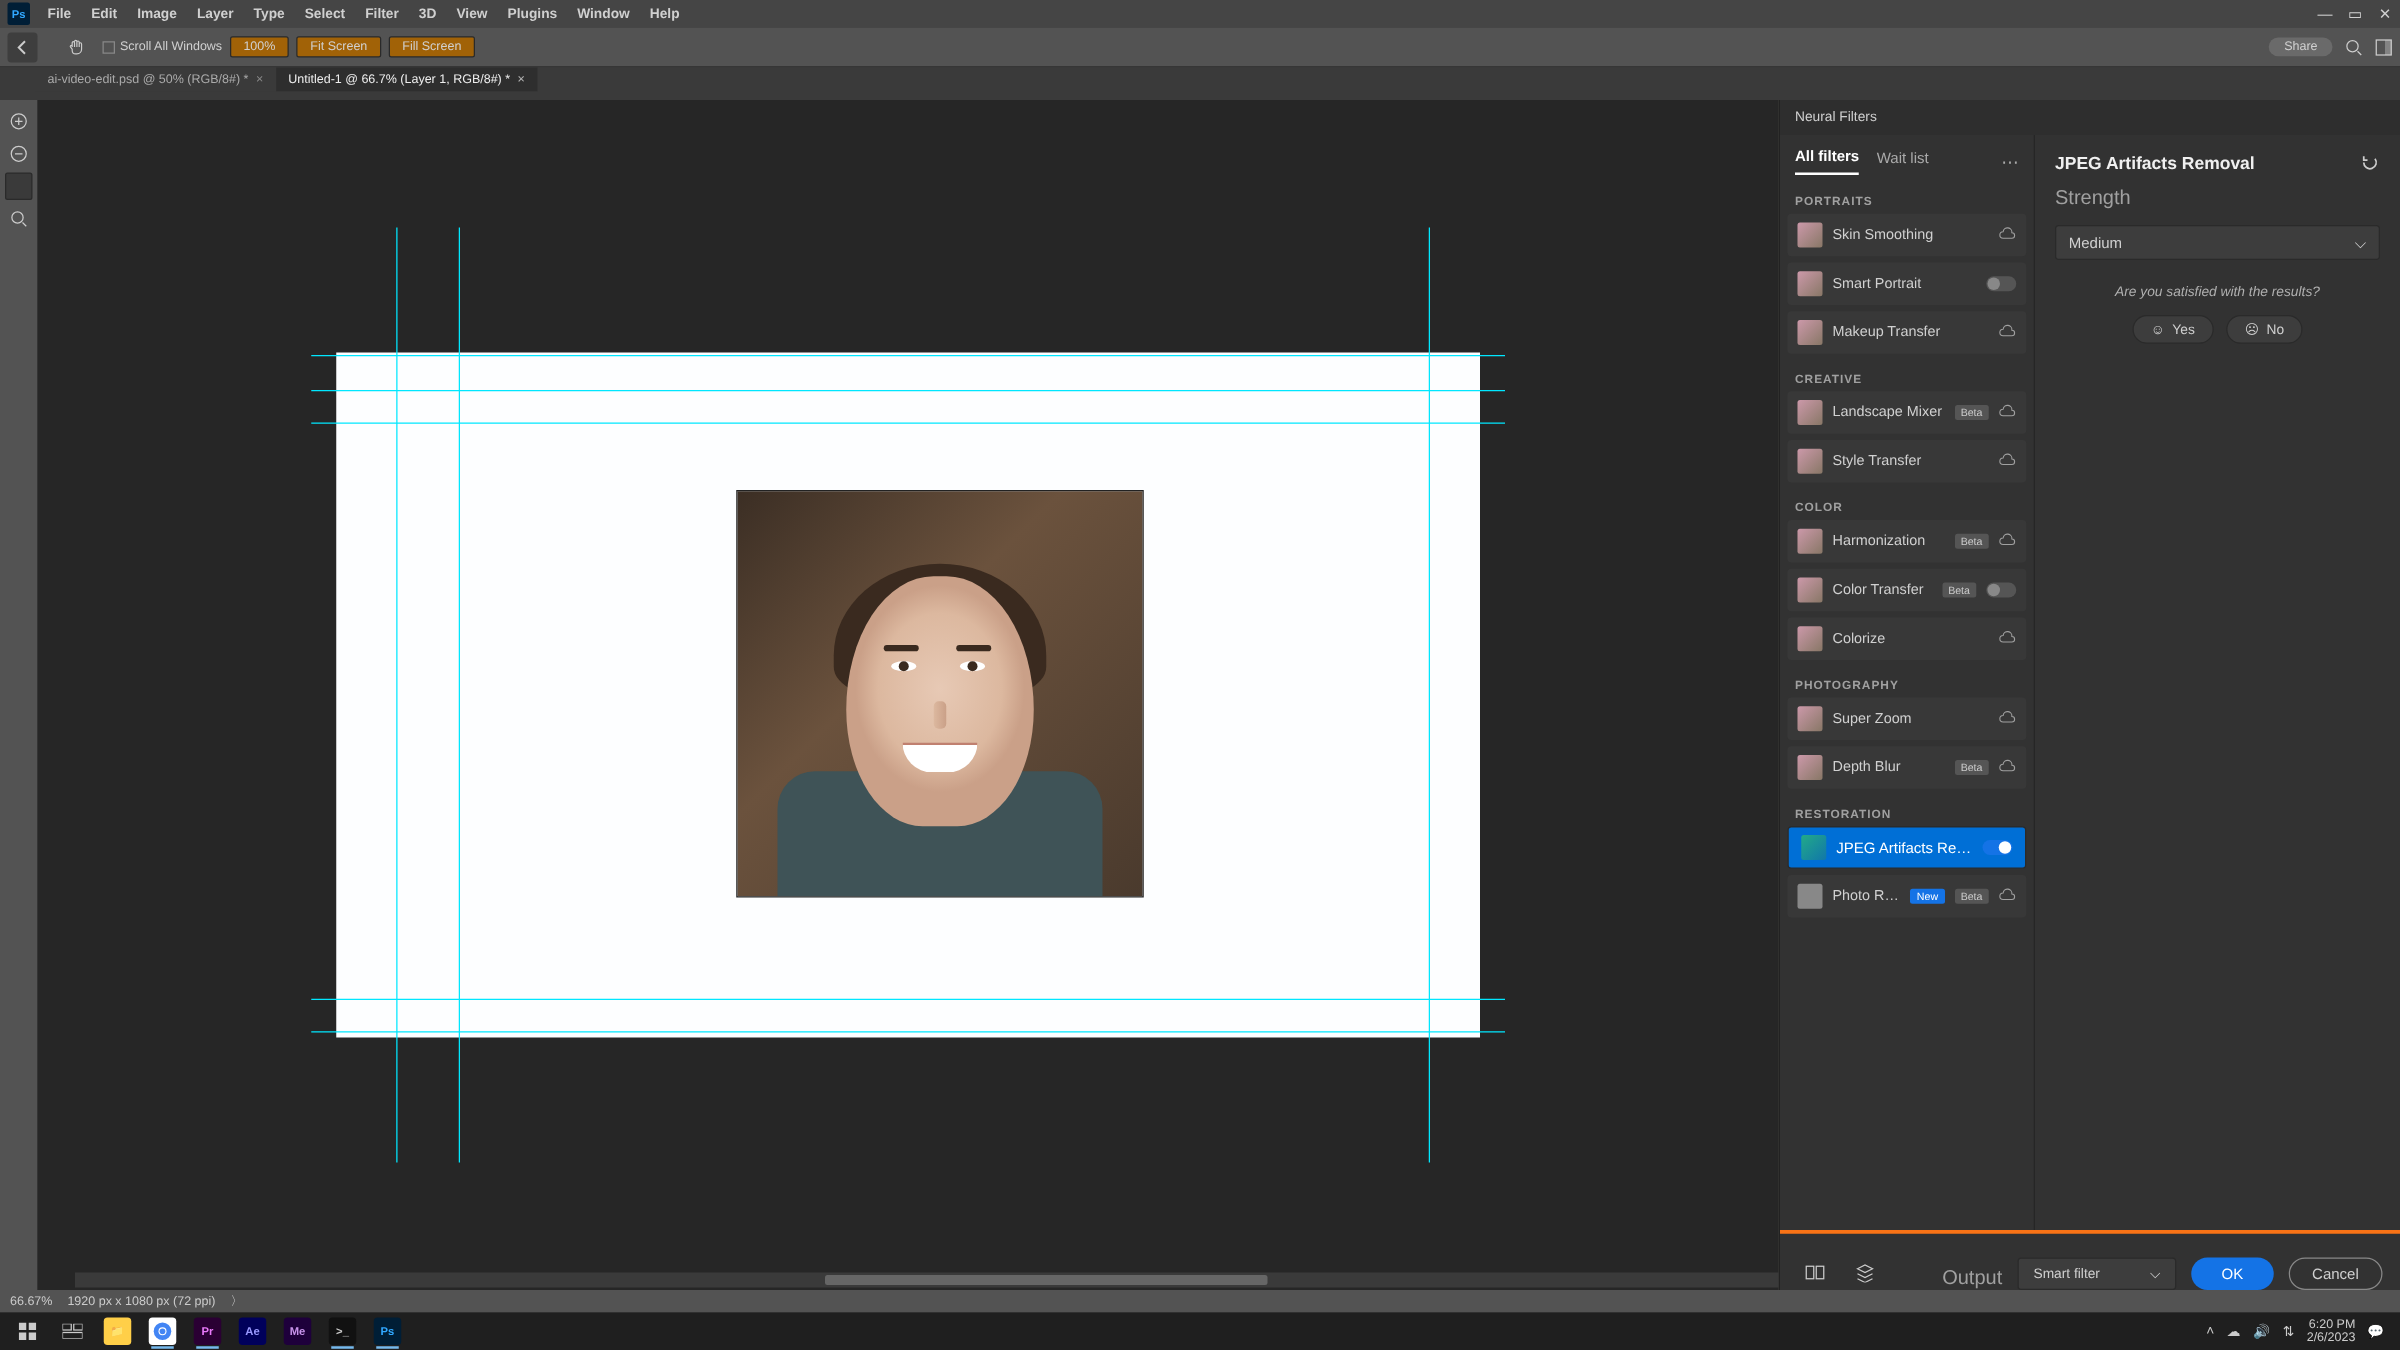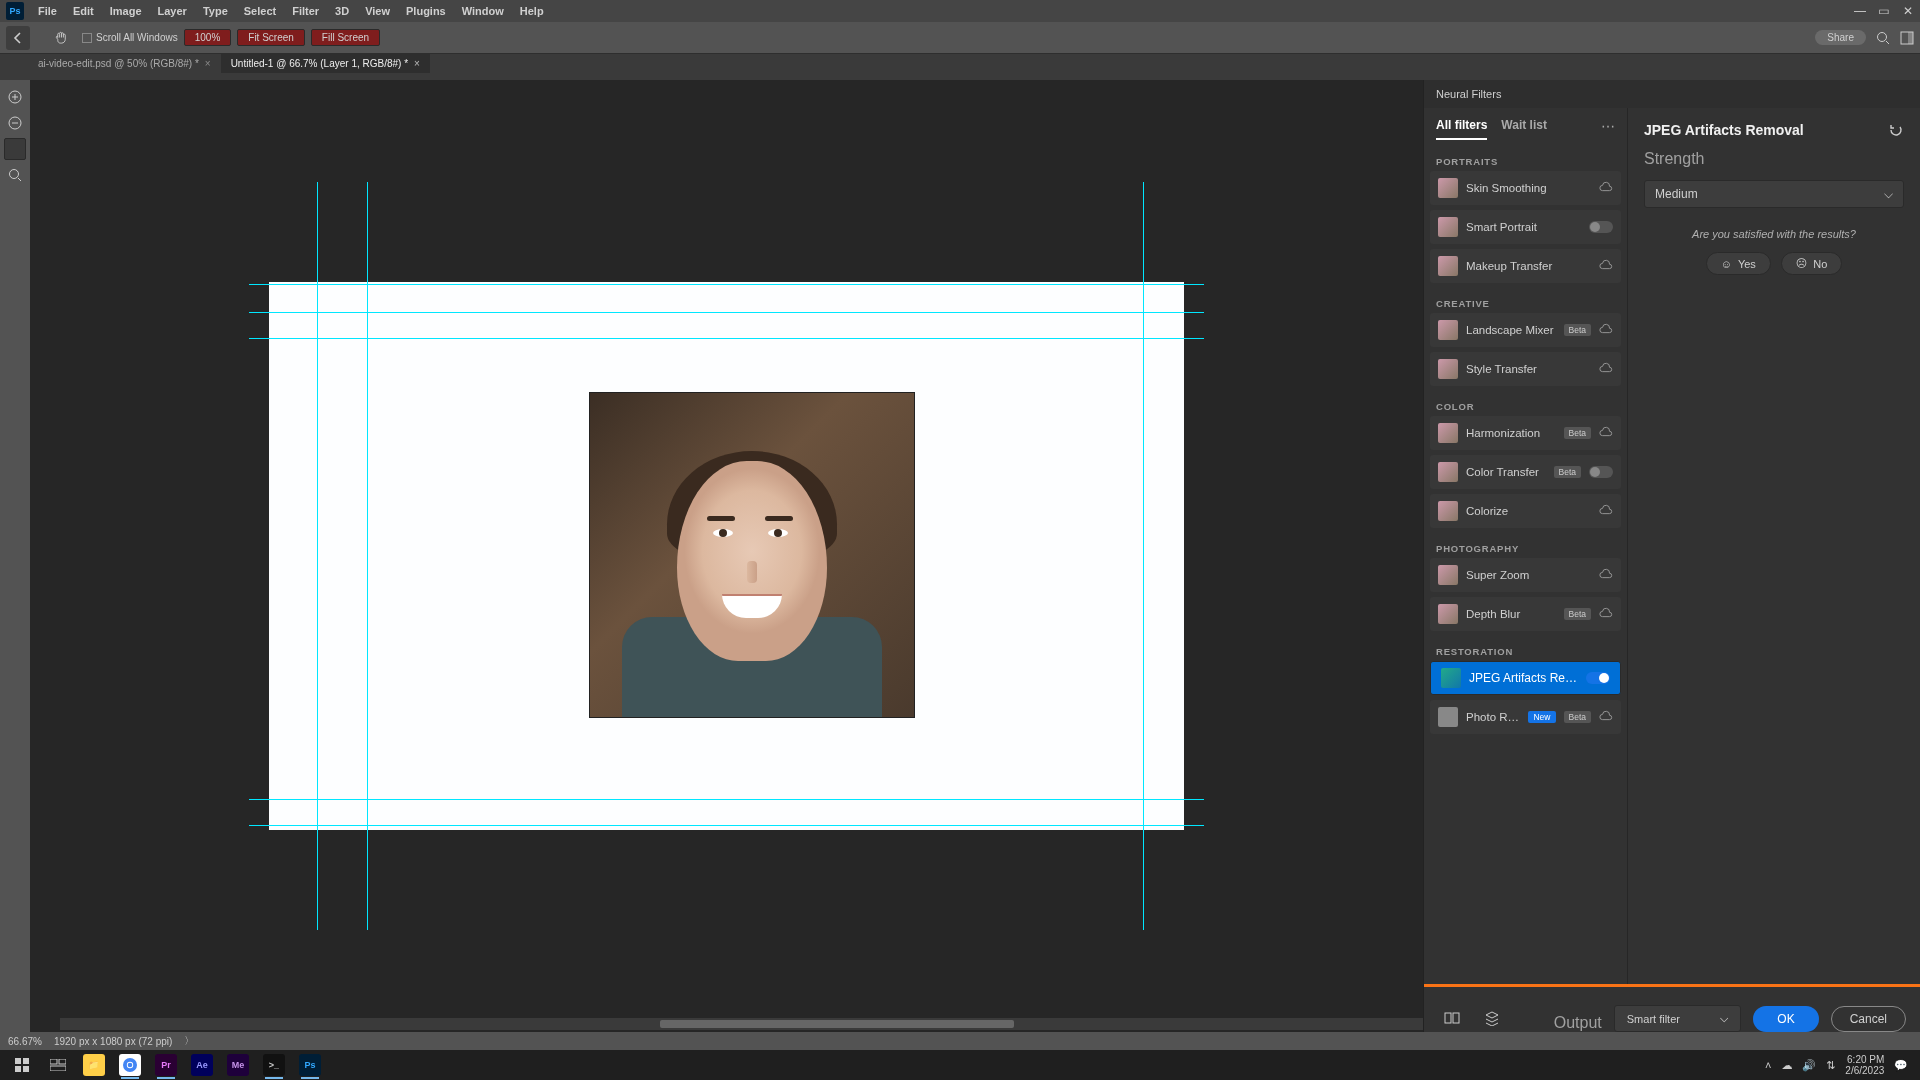--- a/index.html
+++ b/index.html
@@ -3,21 +3,21 @@
 <meta charset="utf-8">
 <style>
 * { margin: 0; padding: 0; box-sizing: border-box; font-family: -apple-system, "Segoe UI", sans-serif; user-select: none; }
 body { background: #323232; color: #d0d0d0; width: 1920px; height: 1080px; overflow: hidden; position: relative; display: flex; flex-direction: column; }
 .menubar { height: 22px; background: #454545; display: flex; align-items: center; font-size: 11px; }
 .ps-logo { width: 18px; height: 18px; background: #001e36; color: #31a8ff; font-weight: 700; display: flex; align-items: center; justify-content: center; font-size: 9px; border-radius: 2px; margin: 0 6px; }
 .menubar .mi { padding: 0 8px; height: 100%; display: flex; align-items: center; cursor: pointer; font-weight: bold; }
 .menubar .wc { margin-left: auto; display: flex; }
 .menubar .wc span { width: 24px; text-align: center; font-size: 12px; cursor: pointer; }
 .optbar { height: 32px; background: #535353; border-bottom: 1px solid #2e2e2e; display: flex; align-items: center; padding: 0 6px; font-size: 11px; gap: 6px; }
-.optbar .btn { background: #7f1d1d; border: 1px solid #2a2a2a; border-radius: 2px; padding: 2px 10px; font-size: 10px; cursor: pointer; color: #d0d0d0; }
+.optbar .btn { background: #a16207; border: 1px solid #2a2a2a; border-radius: 2px; padding: 2px 10px; font-size: 10px; cursor: pointer; color: #d0d0d0; }
 .optbar .chk { display: flex; align-items: center; gap: 4px; font-size: 10px; }
 .optbar .chk .box { width: 10px; height: 10px; border: 1px solid #888; }
 .optbar .right { margin-left: auto; display: flex; align-items: center; gap: 10px; }
 .optbar .share { background: #6a6a6a; border-radius: 10px; padding: 2px 12px; font-size: 10px; }
 .tabbar { height: 26px; background: #3a3a3a; display: flex; align-items: flex-start; font-size: 10px; padding-left: 28px; }
 .tabbar .tab { padding: 4px 10px; background: #3a3a3a; color: #aaa; display: flex; align-items: center; gap: 6px; cursor: pointer; }
 .tabbar .tab.active { background: #2e2e2e; color: #eee; }
 .tabbar .tab .x { font-size: 10px; opacity: .7; }
 .workarea { flex: 1; display: flex; position: relative; overflow: hidden; }
 .tools { width: 30px; background: #535353; display: flex; flex-direction: column; align-items: center; padding-top: 6px; gap: 4px; }
@@ -37,22 +37,22 @@
 .brow.l{left:36%;} .brow.r{left:54%;}
 .mouth { position:absolute; left:50%; top:62%; transform:translateX(-50%); width:60px; height:24px; background:#fff; border-radius: 0 0 30px 30px; border-top:2px solid #c08070;}
 .nose { position:absolute; left:50%; top:52%; transform:translateX(-50%); width:10px; height:22px; background: linear-gradient(90deg,#dcb89f,#caa088); border-radius:4px;}
 .shirt { position:absolute; left:50%; bottom:-10px; transform:translateX(-50%); width:260px; height:110px; background:#3f5357; border-radius: 30px 30px 0 0; }
 .collar{position:absolute;left:50%;bottom:60px;transform:translateX(-50%);width:60px;height:40px;background:#2d3b3e;clip-path:polygon(0 0,100% 0,80% 100%,20% 100%);}
 .status { height: 18px; background: #535353; font-size: 10px; color:#ccc; display:flex; align-items:center; padding:0 8px; gap:12px;}
 .rpanel { width: 497px; background: #fef9c3; display: flex; flex-direction: column; border-left:1px solid #222;}
 .nhead { height: 28px; background: #2e2e2e; display: flex; align-items: center; padding: 0 12px; font-size: 11px; }
 .nbody { flex:1; display:flex; overflow:hidden;}
 .list { width: 204px; background: #323232; display: flex; flex-direction: column; border-right:1px solid #262626;}
-.list .tabs { display:flex; gap:14px; padding:10px 12px 0; font-size:12px; }
-.list .tabs .tb { padding-bottom:6px; cursor:pointer; color:#aaa;font-weight:bold;}
+.list .tabs { display:flex; gap:14px; padding:10px 12px 0; font-size:12px; align-items:center;}
+.list .tabs .tb { padding-bottom:6px; cursor:pointer; color:#aaa;}
 .list .tabs .tb.active { color:#fff; border-bottom:2px solid #fff; font-weight:600;}
 .list .tabs .dots{ margin-left:auto; font-size:14px; color:#aaa;}
 .list .scroll{ flex:1; overflow-y:auto; padding:6px;}
 .cat { font-size: 9.5px; letter-spacing: .8px; color: #a0a0a0; font-weight:600; padding: 10px 6px 4px; }
 .frow { background:#383838; border-radius:3px; margin-bottom:5px; height:34px; display:flex; align-items:center; padding:0 8px; gap:8px; font-size:11.5px; cursor:pointer;}
 .frow.sel { background:#006fd6; color:#fff;}
 .frow .thumb { width:20px; height:20px; border-radius:2px; background:linear-gradient(135deg,#c9a,#876);}
 .frow .nm{ flex:1; white-space:nowrap; overflow:hidden; text-overflow:ellipsis;}
 .badge { font-size:8.5px; background:#555; padding:1px 5px; border-radius:2px; color:#ccc;}
 .badge.new{ background:#1473e6; color:#fff;}

